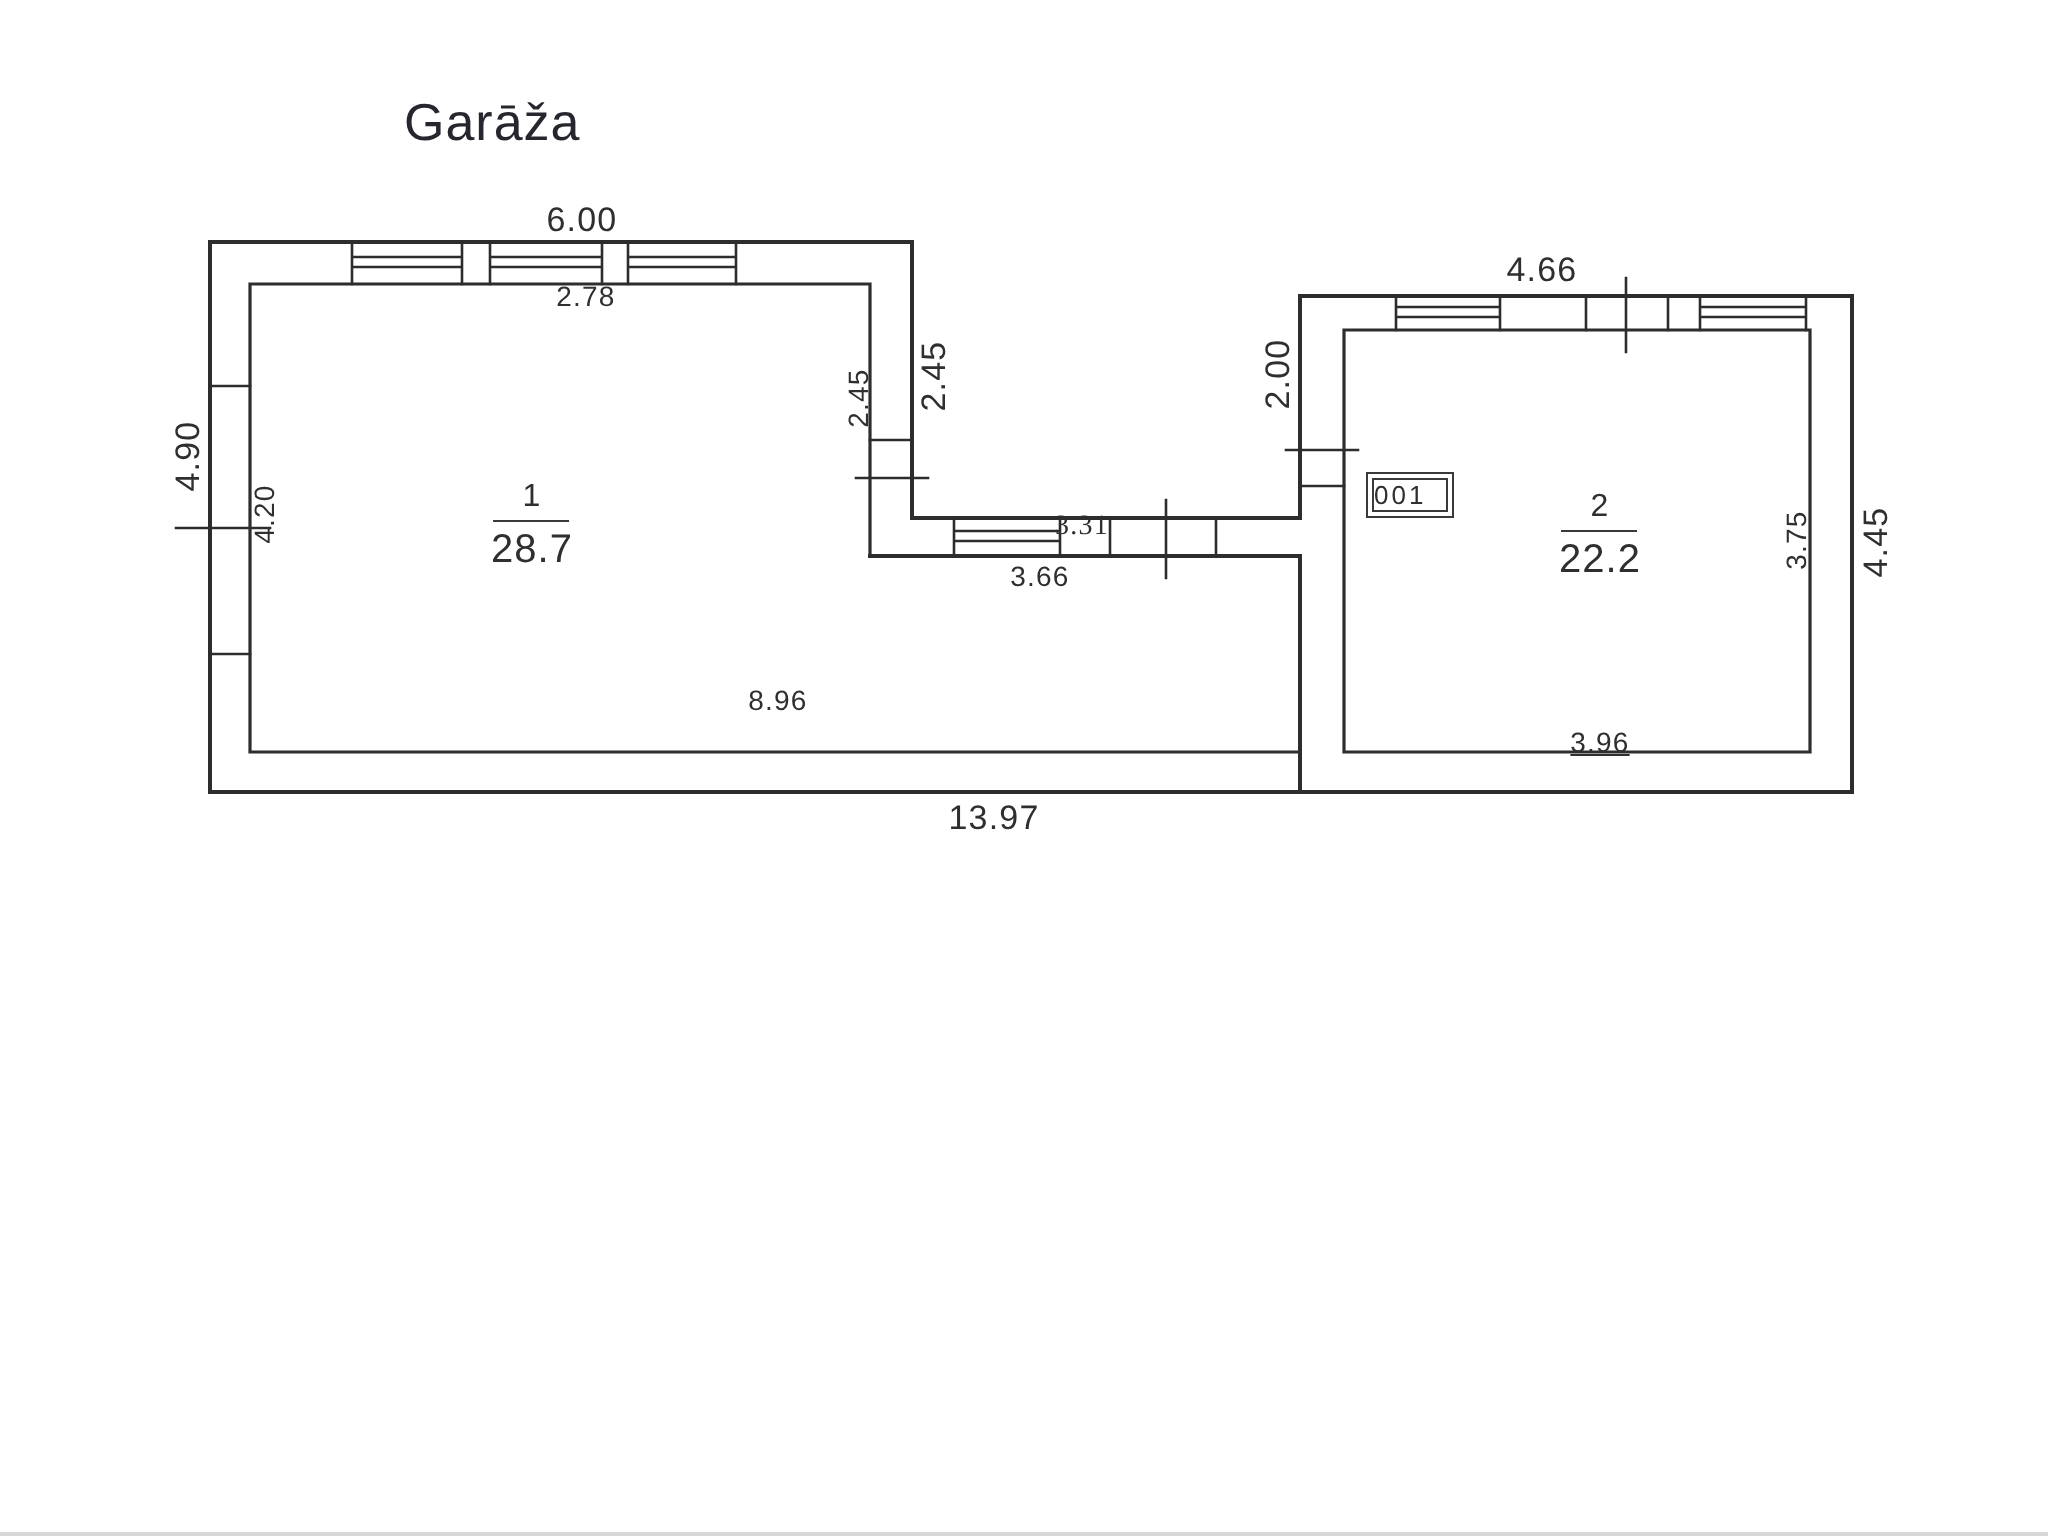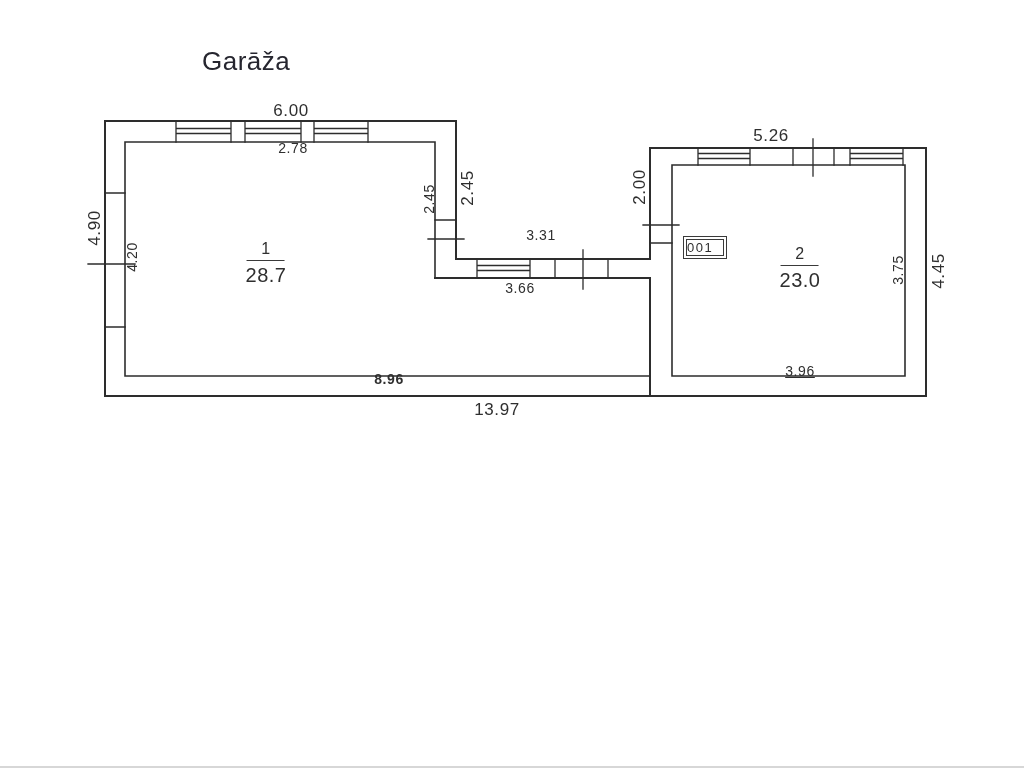--- a/index.html
+++ b/index.html
@@ -58,39 +58,39 @@
            M813,139 V176"></path>
     </g>
   </svg>
 
   <div class="dim lg" style="left:291px;top:110px;">6.00</div>
   <div class="dim sm" style="left:293px;top:148px;">2.78</div>
   <div class="dim lg v" style="left:94px;top:228px;">4.90</div>
   <div class="dim sm v" style="left:132px;top:257px;">4.20</div>
   <div class="dim sm v" style="left:429px;top:199px;">2.45</div>
   <div class="dim lg v" style="left:467px;top:188px;">2.45</div>
-  <div class="dim sm" style="left:541px;top:235px;">3.31</div>
+  <div class="dim sm" style="left:541px;top:264px;font-family:Liberation Serif, serif;">3.31</div>
   <div class="dim sm" style="left:520px;top:288px;">3.66</div>
   <div class="dim lg v" style="left:639px;top:187px;">2.00</div>
-  <div class="dim lg" style="left:771px;top:135px;">5.26</div>
+  <div class="dim lg" style="left:771px;top:135px;">4.66</div>
   <div class="dim sm v" style="left:898px;top:270px;">3.75</div>
   <div class="dim lg v" style="left:938px;top:271px;">4.45</div>
-  <div class="dim sm" style="left:389px;top:379px;font-weight:bold;">8.96</div>
+  <div class="dim sm" style="left:389px;top:350px;">8.96</div>
   <div class="dim sm" style="left:800px;top:371px;text-decoration:underline;">3.96</div>
   <div class="dim lg" style="left:497px;top:409px;text-align:center;">13.97</div>
 
   <div class="room-label" style="left:266px;top:241px;">
     <div class="num">1</div>
     <div class="rule"></div>
     <div class="area">28.7</div>
   </div>
   <div class="room-label" style="left:800px;top:246px;">
     <div class="num">2</div>
     <div class="rule"></div>
-    <div class="area">23.0</div>
+    <div class="area">22.2</div>
   </div>
 
   <div class="unit-box">
     <span>001</span>
   </div>
 
   <div class="edge-artifact"></div>
 </div>
 
 </body></html>

